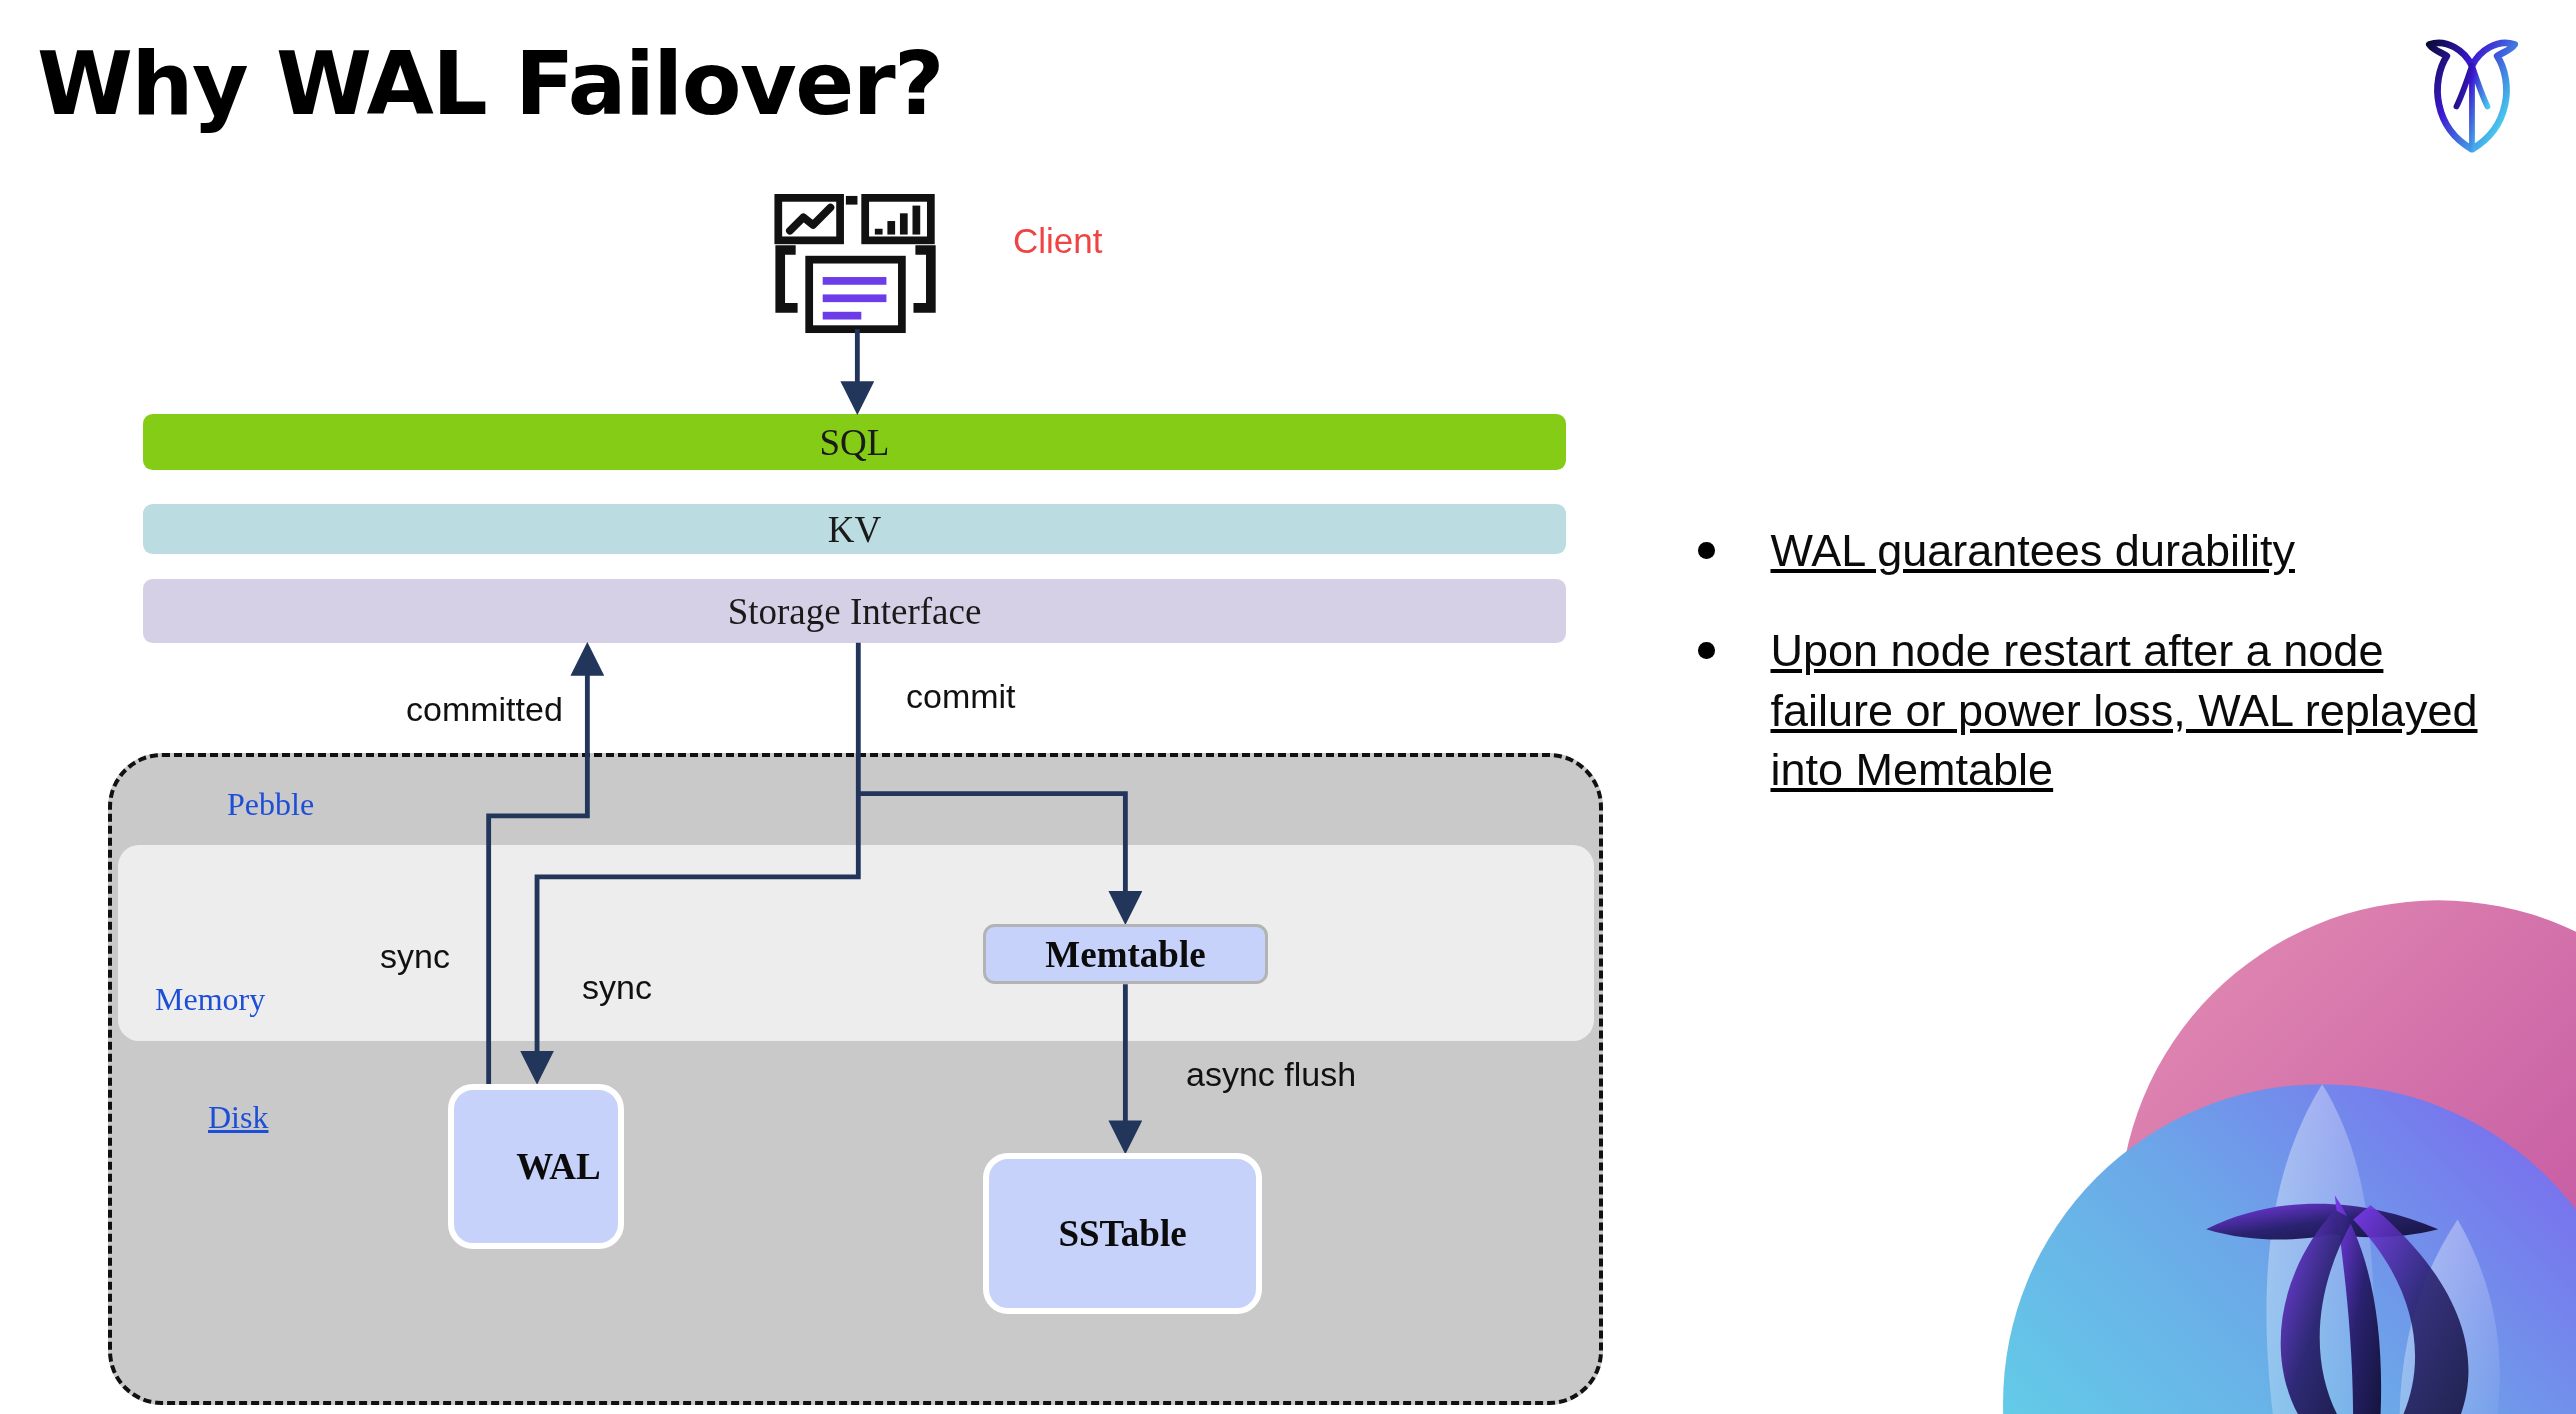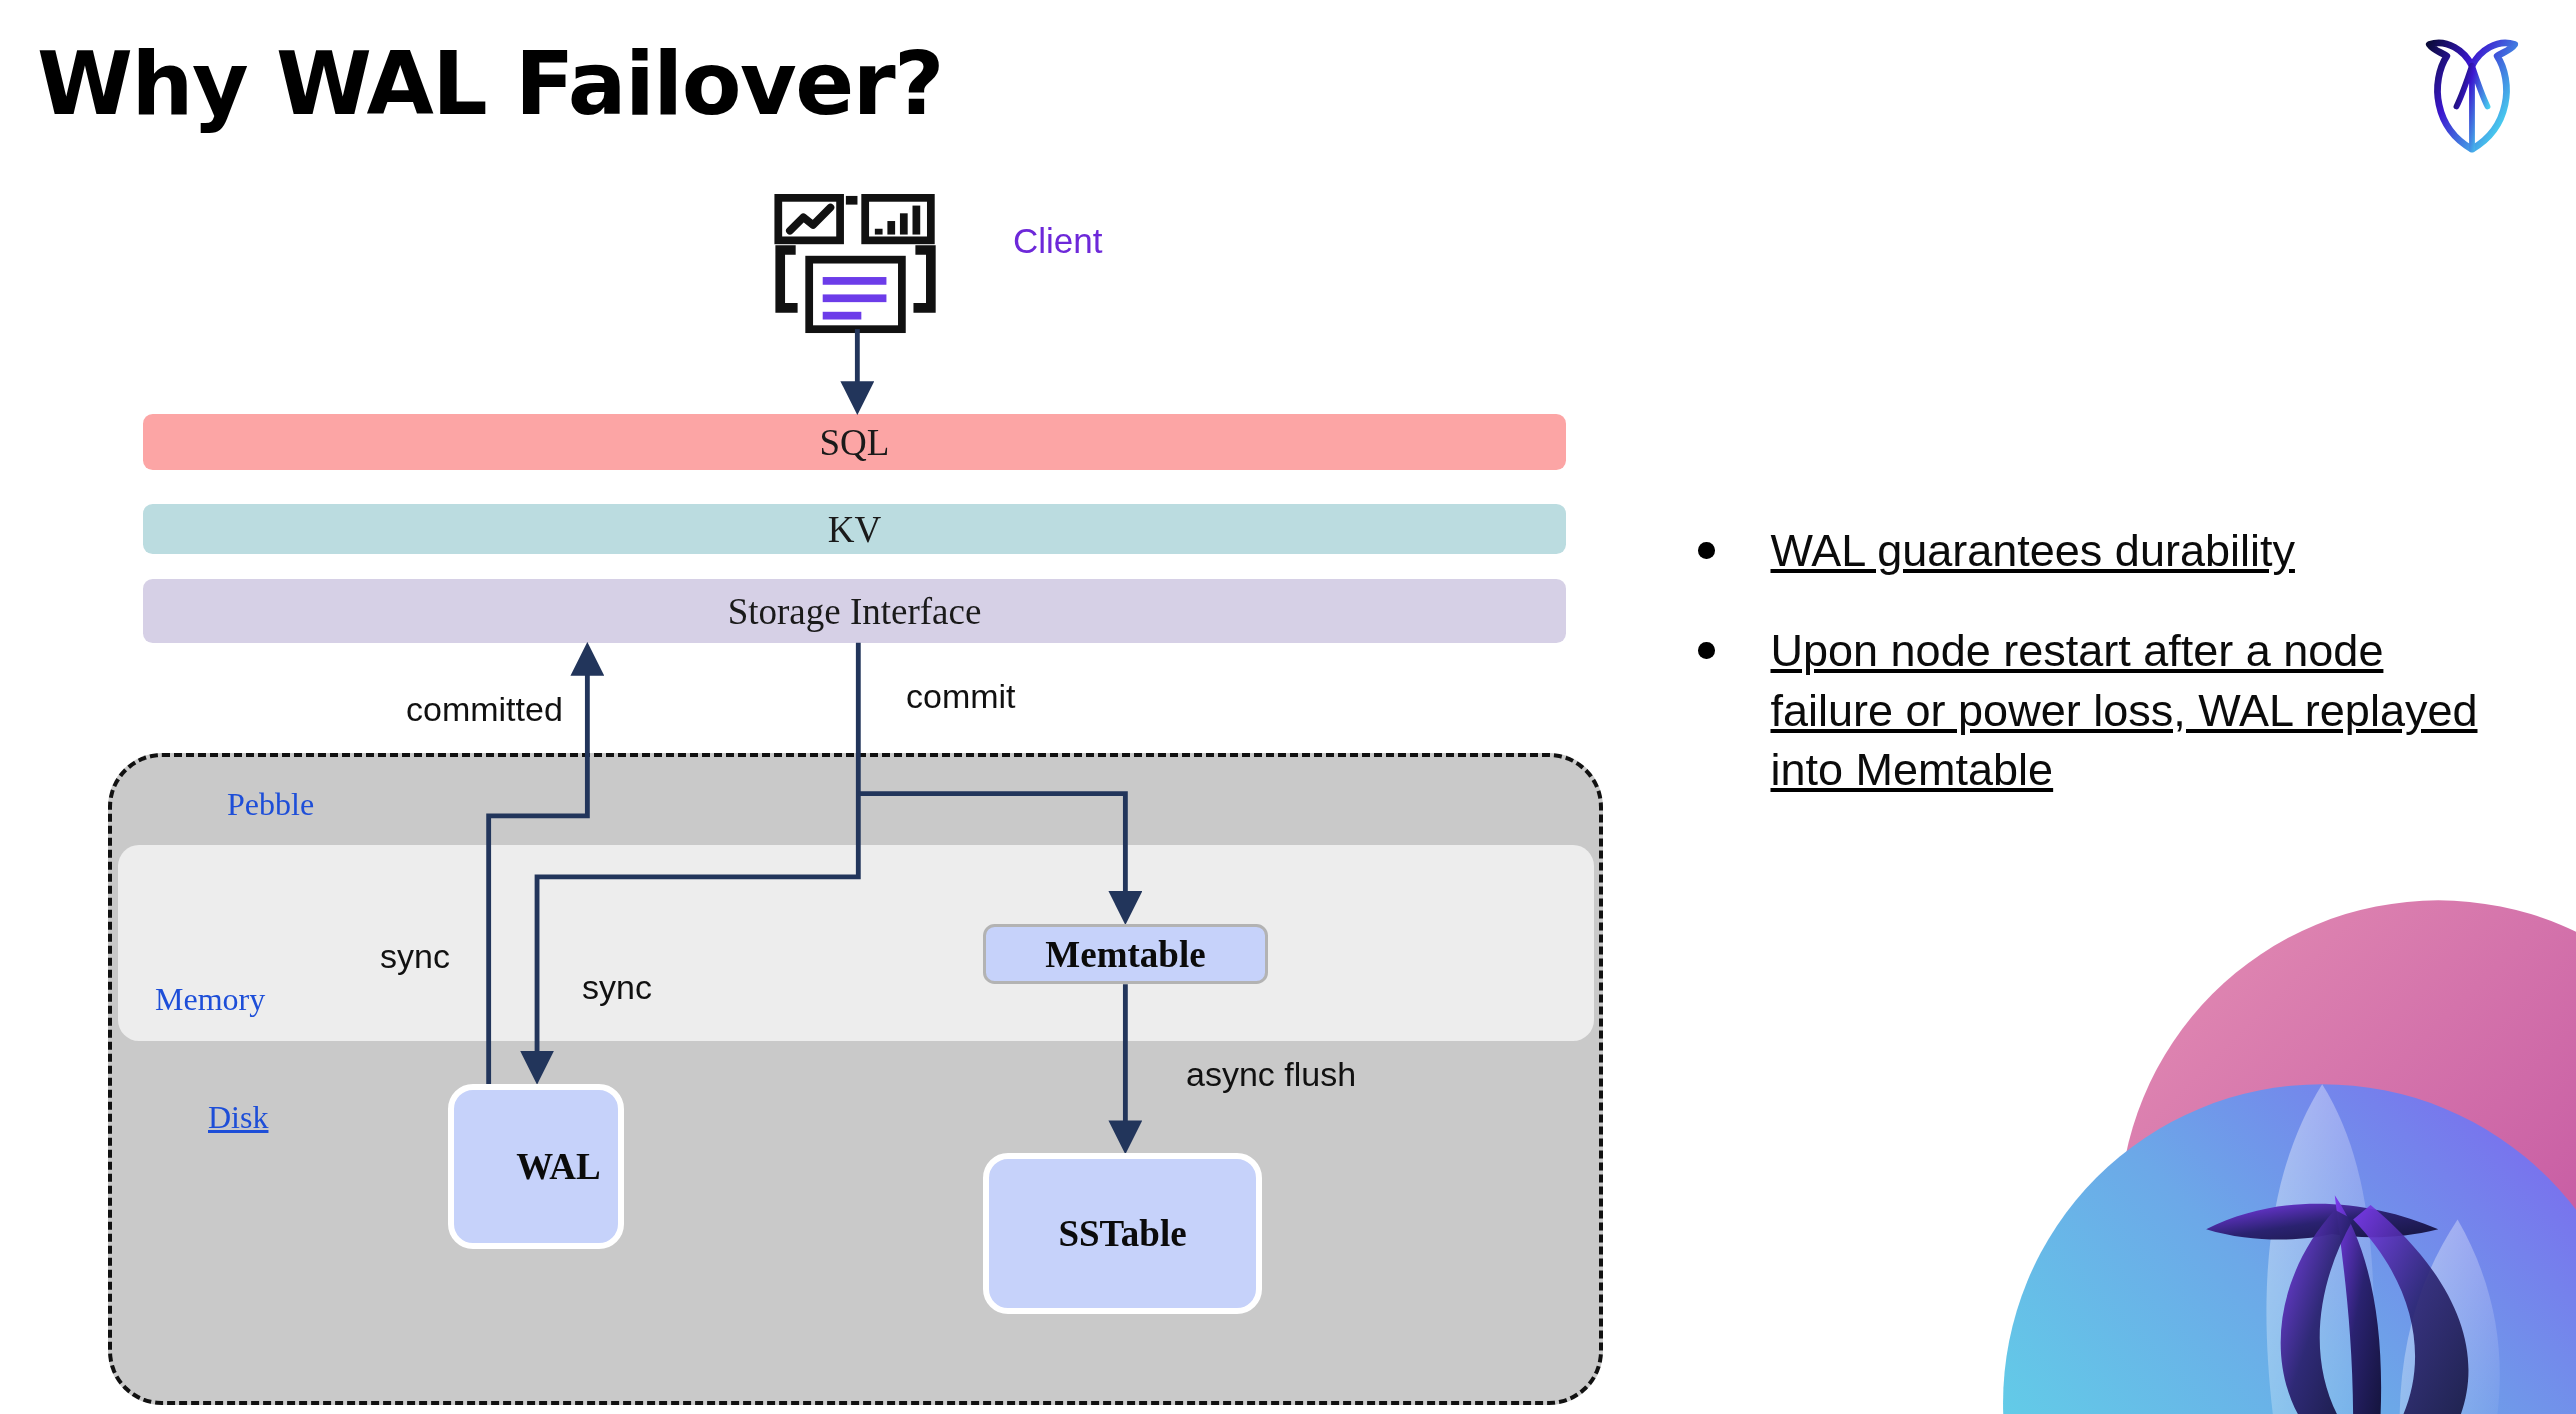--- a/index.html
+++ b/index.html
@@ -23,27 +23,27 @@
 
   
   #diagram{position:absolute;left:0;top:0;width:1645px;height:1415px;}
 
   .layer-bar{
     position:absolute;border-radius:9.7px;
     display:flex;align-items:center;justify-content:center;
     font-family:"Liberation Serif","DejaVu Serif",serif;
     font-size:37px;color:#1a1a1a;
   }
-  #bar-sql{left:143px;top:414px;width:1423px;height:56px;background:#fca5a5;}
+  #bar-sql{left:143px;top:414px;width:1423px;height:56px;background:#84cc16;}
   #bar-kv{left:143px;top:504px;width:1423px;height:50px;background:#BBDCE0;}
   #bar-storage{left:143px;top:579px;width:1423px;height:64px;background:#D6D0E6;}
 
   #client-label{
     position:absolute;left:1013px;top:221px;
-    font-size:35px;color:#6d28d9;font-family:"Liberation Sans",sans-serif;
+    font-size:35px;color:#ef4444;font-family:"Liberation Sans",sans-serif;
   }
 
   
   #client-icon{position:absolute;left:774px;top:194px;width:165px;height:140px;}
 
   
   #pebble-box{
     position:absolute;left:108px;top:753px;width:1495px;height:652px;
     background:#C9C9C9;border:4.8px dashed #111111;border-radius:54px;
     box-sizing:border-box;

